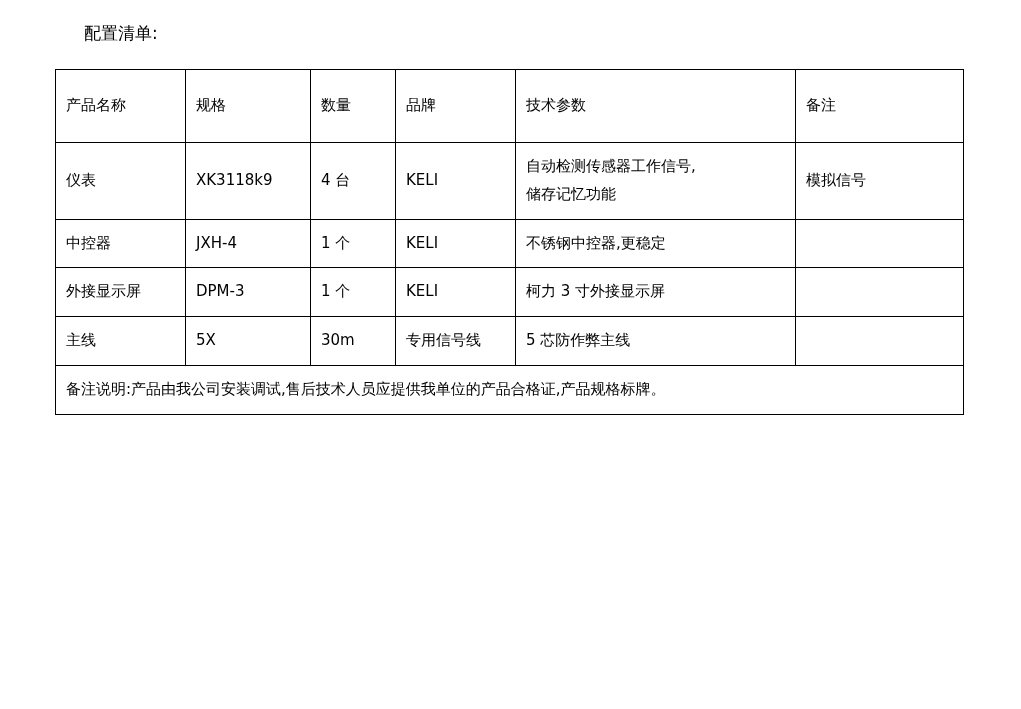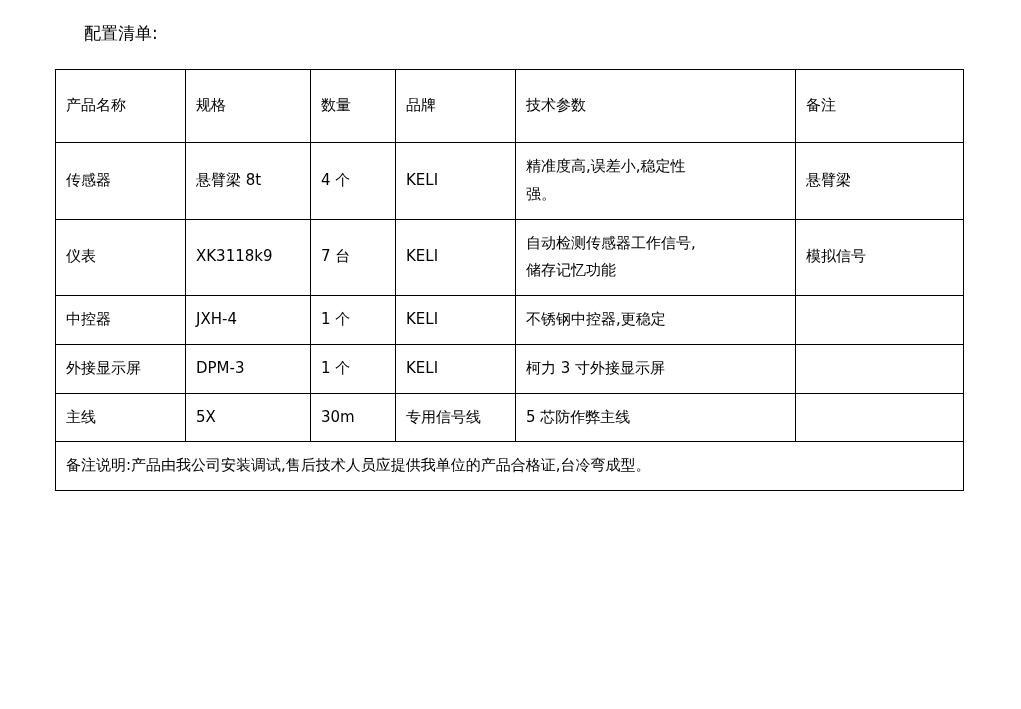--- a/index.html
+++ b/index.html
@@ -92,33 +92,25 @@
         <tr class="head">
           <td>产品名称</td>
           <td>规格</td>
           <td>数量</td>
           <td>品牌</td>
           <td>技术参数</td>
           <td>备注</td>
         </tr>
 
 
-        <tr>
-          <td>传感器</td>
-          <td>悬臂梁 8t</td>
-          <td>4 个</td>
-          <td>KELI</td>
-          <td class="cell-two-line">精准度高,误差小,稳定性<br>强。</td>
-          <td>悬臂梁</td>
-        </tr>
 
         <tr>
           <td>仪表</td>
           <td>XK3118k9</td>
-          <td>7 台</td>
+          <td>4 台</td>
           <td>KELI</td>
           <td class="cell-two-line">自动检测传感器工作信号,<br>储存记忆功能</td>
           <td>模拟信号</td>
         </tr>
 
         <tr>
           <td>中控器</td>
           <td>JXH-4</td>
           <td>1 个</td>
           <td>KELI</td>
@@ -138,19 +130,19 @@
         <tr>
           <td>主线</td>
           <td>5X</td>
           <td>30m</td>
           <td>专用信号线</td>
           <td>5 芯防作弊主线</td>
           <td></td>
         </tr>
 
         <tr class="note-row">
-          <td colspan="6">备注说明:产品由我公司安装调试,售后技术人员应提供我单位的产品合格证,台冷弯成型。</td>
+          <td colspan="6">备注说明:产品由我公司安装调试,售后技术人员应提供我单位的产品合格证,产品规格标牌。</td>
         </tr>
       </tbody>
     </table>
   </div>
 
 </div>
 
 </body></html>

